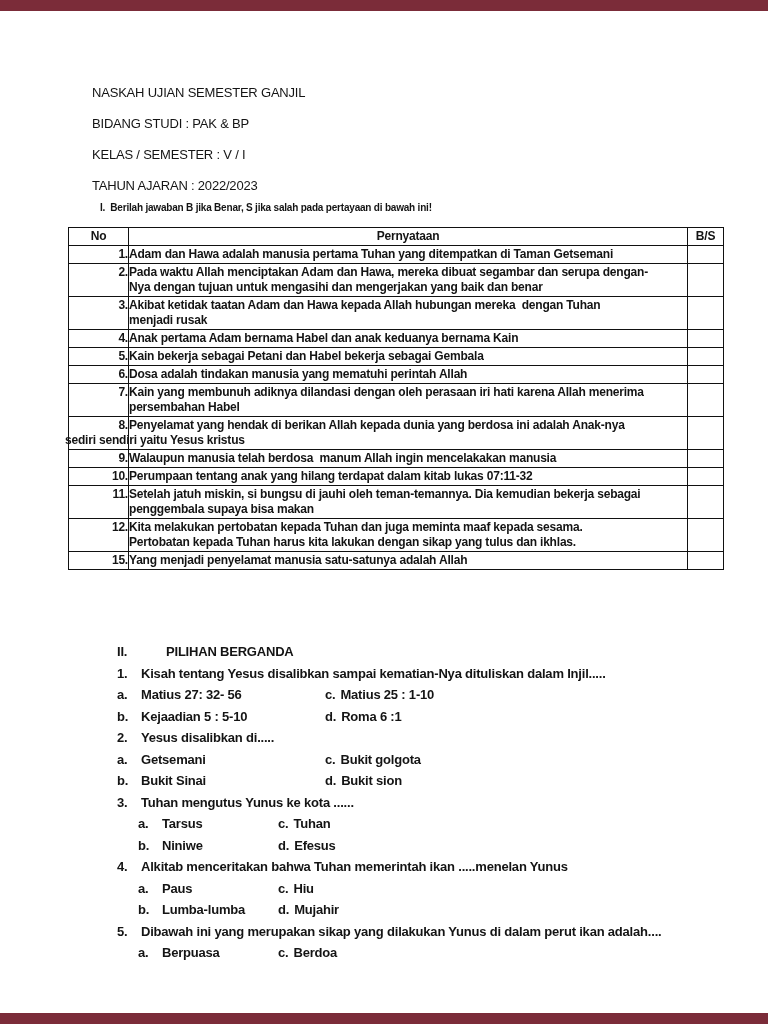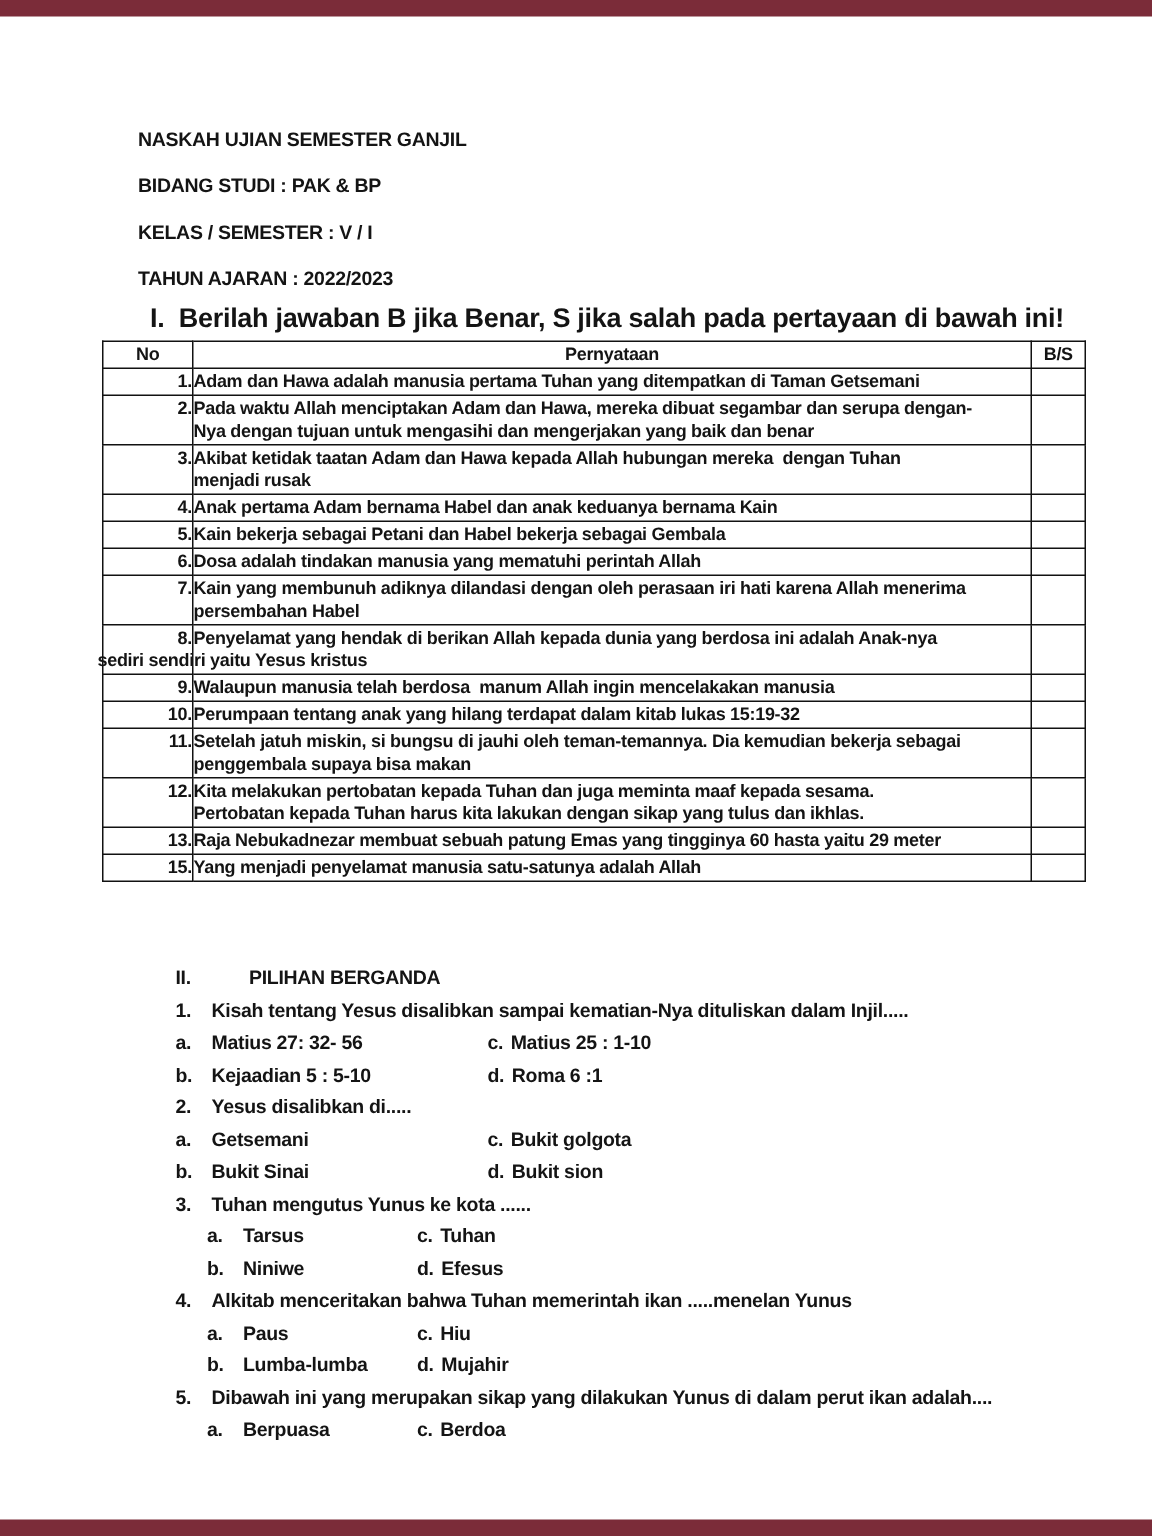--- a/index.html
+++ b/index.html
@@ -11,28 +11,28 @@
     color: #141414;
     overflow: hidden;
   }
   .band { position: absolute; left: 0; width: 768px; height: 11px; background: #7b2c39; }
   .band-top { top: 0; }
   .band-bottom { bottom: 0; }
 
   
   .header-block { position: absolute; top: 86px; left: 92px; }
   .header-line {
-    font-size: 13px; font-weight: bold; letter-spacing: -0.2px;
+    font-size: 13px; font-weight: normal; letter-spacing: -0.2px;
     line-height: 14px; margin-bottom: 17px; white-space: pre;
   }
 
   
   .instruction {
     position: absolute; top: 202px; left: 100px;
-    font-size: 18px; font-weight: bold; letter-spacing: -0.2px; white-space: pre;
+    font-size: 10px; font-weight: bold; letter-spacing: -0.2px; white-space: pre;
   }
 
   
   table.stmt {
     position: absolute; top: 227px; left: 68px;
     width: 655px; border-collapse: collapse; table-layout: fixed; border-radius: 15px;
   }
   table.stmt td, table.stmt th {
     border: 1.6px solid #111111;
     font-size: 12px; font-weight: bold; letter-spacing: -0.2px;
@@ -133,41 +133,36 @@
 sediri sendiri yaitu Yesus kristus</span></td>
     <td class="bs"></td>
   </tr>
   <tr>
     <td class="no">9.</td>
     <td class="st">Walaupun manusia telah berdosa  manum Allah ingin mencelakakan manusia</td>
     <td class="bs"></td>
   </tr>
   <tr>
     <td class="no">10.</td>
-    <td class="st">Perumpaan tentang anak yang hilang terdapat dalam kitab lukas 15:19-32</td>
+    <td class="st">Perumpaan tentang anak yang hilang terdapat dalam kitab lukas 07:11-32</td>
     <td class="bs"></td>
   </tr>
   <tr>
     <td class="no">11.</td>
     <td class="st">Setelah jatuh miskin, si bungsu di jauhi oleh teman-temannya. Dia kemudian bekerja sebagai
 penggembala supaya bisa makan</td>
     <td class="bs"></td>
   </tr>
   <tr>
     <td class="no">12.</td>
     <td class="st">Kita melakukan pertobatan kepada Tuhan dan juga meminta maaf kepada sesama.
 Pertobatan kepada Tuhan harus kita lakukan dengan sikap yang tulus dan ikhlas.</td>
     <td class="bs"></td>
   </tr>
   <tr>
-    <td class="no">13.</td>
-    <td class="st">Raja Nebukadnezar membuat sebuah patung Emas yang tingginya 60 hasta yaitu 29 meter</td>
-    <td class="bs"></td>
-  </tr>
-  <tr>
     <td class="no">15.</td>
     <td class="st">Yang menjadi penyelamat manusia satu-satunya adalah Allah</td>
     <td class="bs"></td>
   </tr>
 </tbody>
   </table>
 
 <div class="s2">
   <div class="row">
     <span class="head-num">II.</span>

